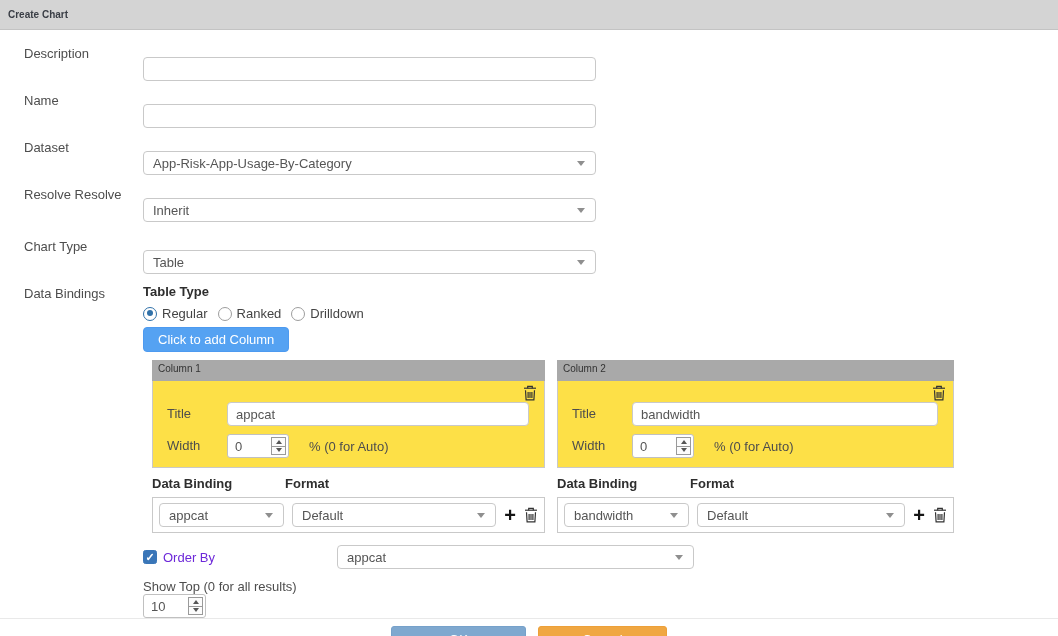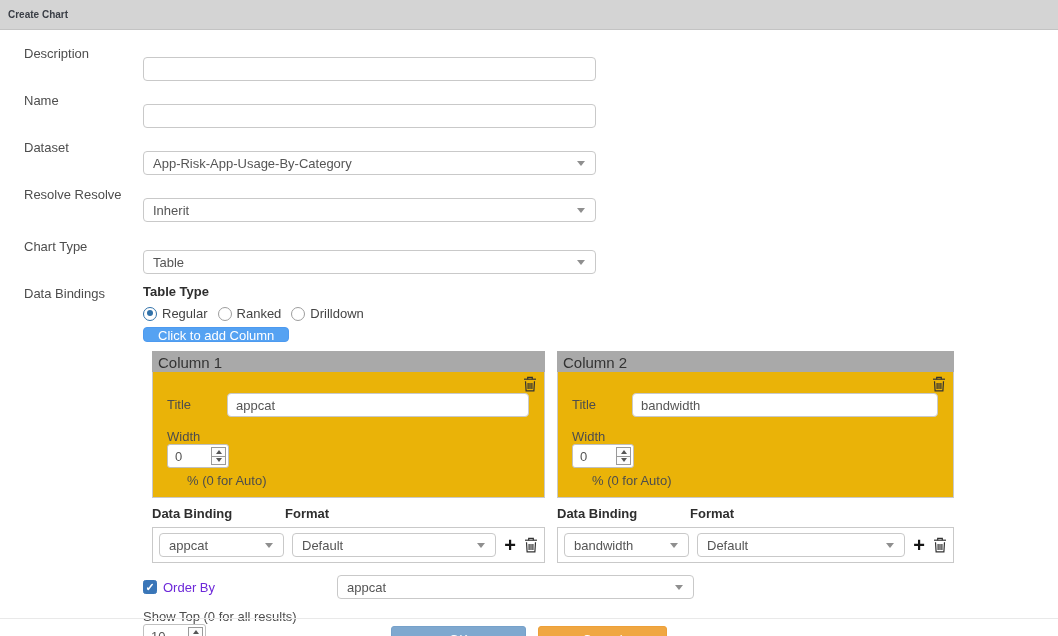--- a/index.html
+++ b/index.html
@@ -33,35 +33,35 @@
   
   .radio-row { display: flex; align-items: center; margin-top: 7px; }
   .radio { width: 14px; height: 14px; border-radius: 50%; border: 1px solid #9d9d9d; background: #fff;
            position: relative; flex: none; }
   .radio.on { border: 1.5px solid #3071a9; }
   .radio.on::after { content: ""; position: absolute; left: 2.5px; top: 2.5px; width: 6px; height: 6px;
                      border-radius: 50%; background: #3071a9; }
   .radio-lbl { margin: 0 10px 0 5px; color: #444; }
 
   .cols-h { font-weight: bold; color: #2e2e2e; margin-top: 15px; }
-  .add-btn { margin-top: 6px; height: 15px; padding: 0 14px; background: #55a2f2; border: 1px solid #4d9af0;
+  .add-btn { margin-top: 6px; height: 25px; padding: 0 14px; background: #55a2f2; border: 1px solid #4d9af0;
              border-radius: 4px; color: #fff; font-size: 13px; font-family: inherit; cursor: pointer; }
 
   
   .panels { display: flex; gap: 12px; margin: 8px 0 0 9px; }
   .panel { flex: none; }
   .panel.p1 { width: 393px; }
   .panel.p2 { width: 397px; }
-  .p-head { height: 21px; background: #a9a9a9; color: #333; font-size: 15px;
+  .p-head { height: 21px; background: #a9a9a9; color: #333; font-size: 10px;
             padding: 3px 0 0 6px; }
   .p-body { border: 1px solid #c9c9c9; border-top: none; position: relative;
-            padding: 21px 15px 9px 14px; background: #eab308; }
+            padding: 21px 15px 9px 14px; background: #fde047; }
   .p-trash { position: absolute; top: 4px; right: 7px; cursor: pointer; }
   .p-row { display: flex; margin-bottom: 8px; }
-  .p-row:last-child { margin-bottom: 0; flex-direction: column; }
+  .p-row:last-child { margin-bottom: 0; }
   .p-lbl { width: 60px; padding-top: 4px; color: #4d4d4d; flex: none; }
   .p-row .ti { flex: 1; }
   .hint { padding: 5px 0 0 20px; color: #4d4d4d; }
 
   
   .spin { width: 62px; height: 24px; border: 1px solid #c0c0c0; border-radius: 3px;
           display: flex; background: #fff; flex: none; }
   .spin .val { flex: 1; padding: 4px 0 0 7px; color: #555; }
   .spin .btns { width: 15px; margin: 2px 2px 2px 0; border: 1px solid #9a9a9a; display: flex;
                 flex-direction: column; background: #fcfcfc; }

